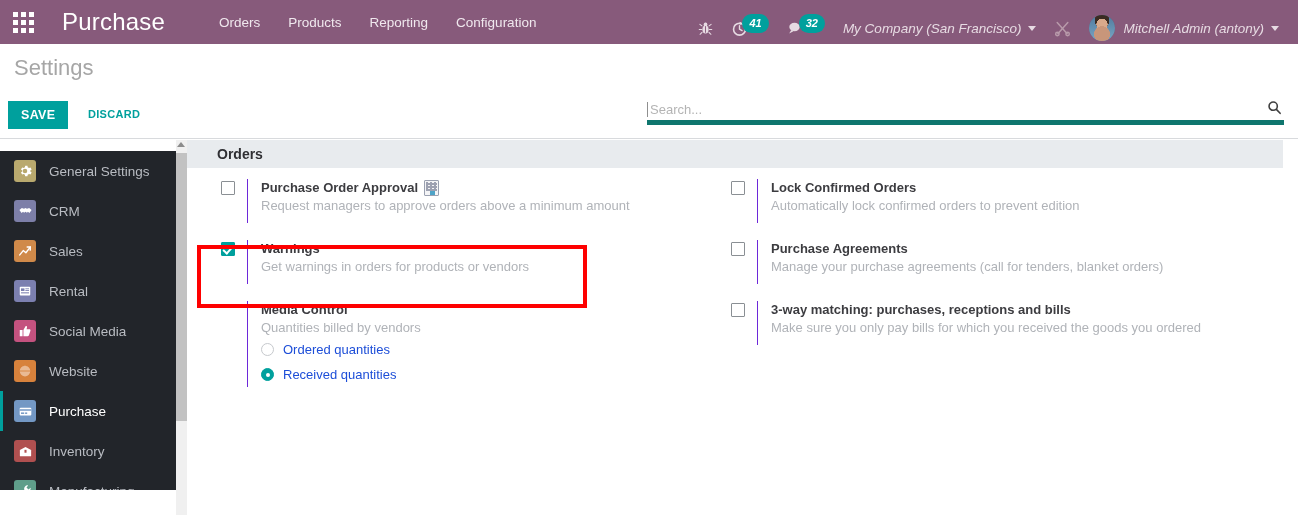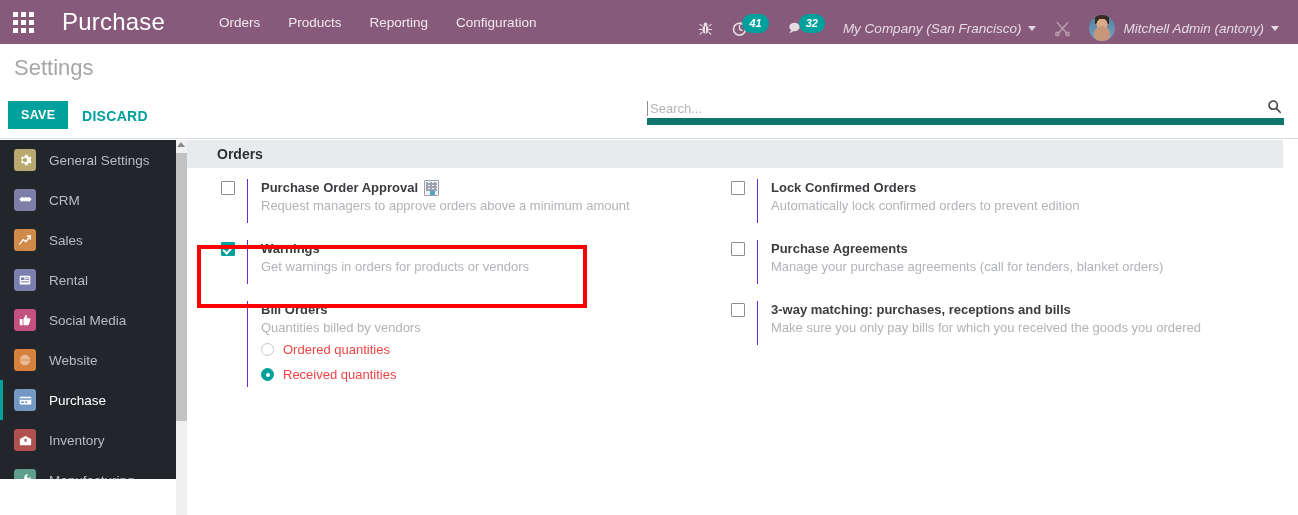--- a/index.html
+++ b/index.html
@@ -87,46 +87,46 @@
     font-size: 22px; color: #a6a6a6; font-weight: 400;
   }
   .btn-save {
     position: absolute; left: 8px; top: 57px;
     background: #00a09d; color: #fff; border: none;
     font-size: 12.5px; font-weight: bold; letter-spacing: .3px;
     padding: 7px 13px; cursor: pointer;
     font-family: "Liberation Sans", sans-serif;
   }
   .btn-discard {
-    position: absolute; left: 69px; top: 57px;
+    position: absolute; left: 75px; top: 57px;
     background: transparent; color: #00a09d; border: none;
-    font-size: 14px; font-weight: bold; letter-spacing: .3px;
+    font-size: 11px; font-weight: bold; letter-spacing: .3px;
     padding: 7px 13px; cursor: pointer;
     font-family: "Liberation Sans", sans-serif;
   }
   .searchbox {
     position: absolute; left: 647px; top: 55px;
     width: 637px; height: 26px;
-    border-bottom: 7px solid #0f766e;
+    border-bottom: 5px solid #0f766e;
     display: flex; align-items: center;
   }
   .searchbox .cursor {
     width: 1px; height: 15px; background: #8f8f8f; flex: none;
   }
   .search-input {
     flex: 1; border: none; outline: none; background: transparent;
     font-size: 13px; color: #444; padding: 0 2px;
     font-family: "Liberation Sans", sans-serif;
   }
   .search-input::placeholder { color: #b4b4b4; }
   .search-icon { flex: none; margin-right: 2px; color: #4a4a4a; }
 
   
   .sidebar {
-    position: absolute; left: 0; top: 140px;
+    position: absolute; left: 0; top: 151px;
     width: 176px; height: 339px;
     background: #22252a;
     overflow: hidden;
   }
   .side-item {
     display: flex; align-items: center;
     height: 40px; padding-left: 14px;
     cursor: pointer; position: relative;
   }
   .side-item .ico {
@@ -235,21 +235,21 @@
     width: 13px; height: 13px; border-radius: 50%;
     border: 1px solid #c6c9cd; background: #fff; flex: none;
   }
   .rad.sel {
     border: 1px solid #00a09d; background: #00a09d; position: relative;
   }
   .rad.sel::after {
     content: ""; position: absolute; left: 3.5px; top: 3.5px;
     width: 4px; height: 4px; border-radius: 50%; background: #fff;
   }
-  .rad-lbl { font-size: 13px; color: #ef4444; }
+  .rad-lbl { font-size: 13px; color: #1d4ed8; }
 
   .highlight-box {
     position: absolute;
     left: 197px; top: 245px;
     width: 390px; height: 63px;
     border: 4px solid #fe0000;
     pointer-events: none;
     z-index: 30;
   }
 </style>
@@ -508,21 +508,21 @@
   </div>
 
 
   <div class="setting-grid">
     <div class="col">
 
       <div class="setting-row">
         <span class="cb-wrap"></span>
         <span class="txt-wrap">
           <span class="s-title">
-            <span>Bill Orders</span>
+            <span>Media Control</span>
           </span>
           <span class="s-desc">Quantities billed by vendors</span>
 
           <span class="radios">
             <span class="radio-row">
               <span class="rad"></span>
               <span class="rad-lbl">Ordered quantities</span>
             </span>
             <span class="radio-row">
               <span class="rad sel"></span>

